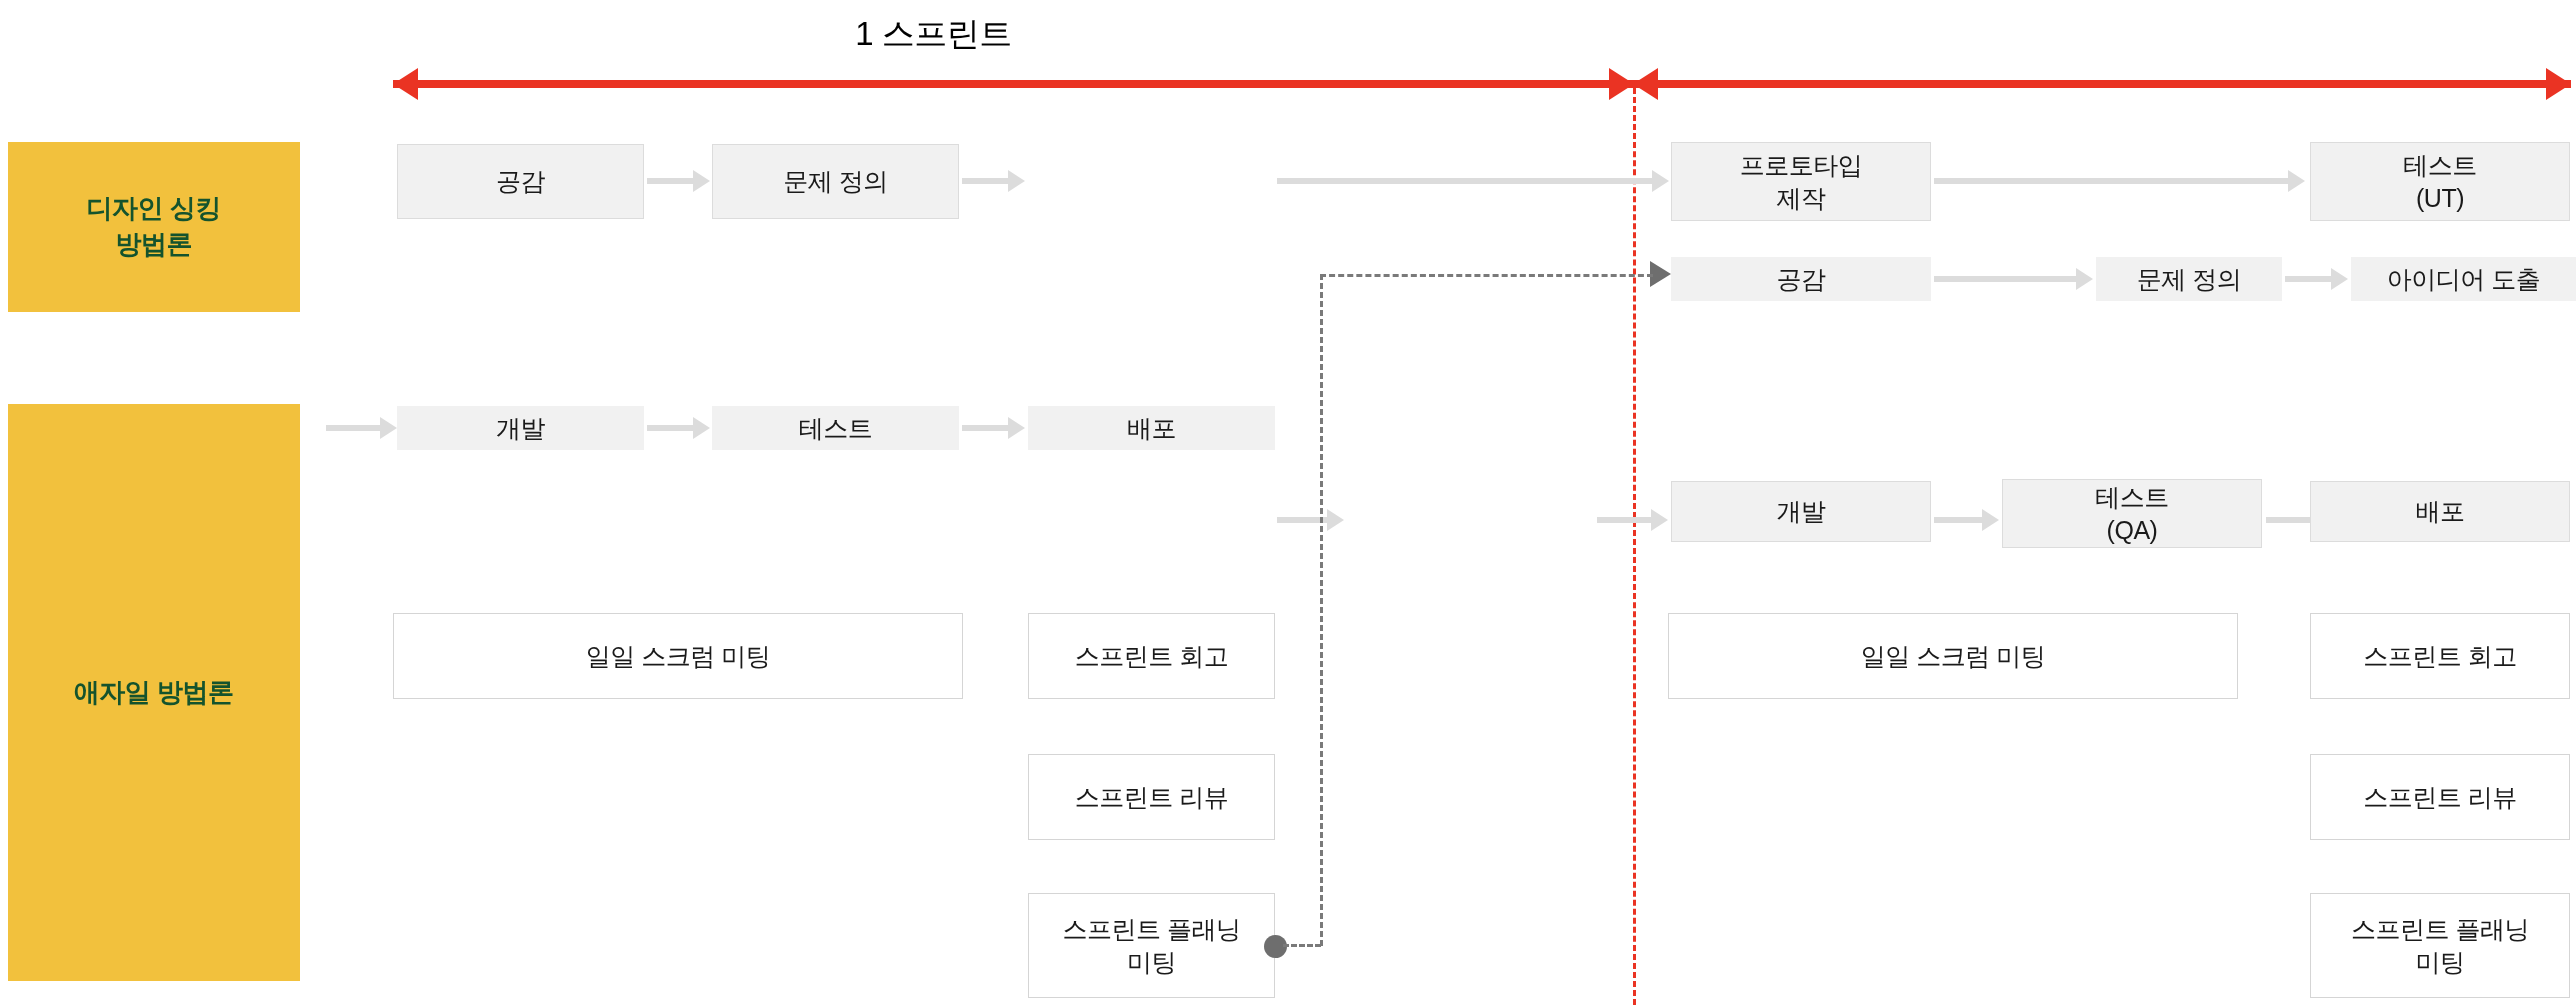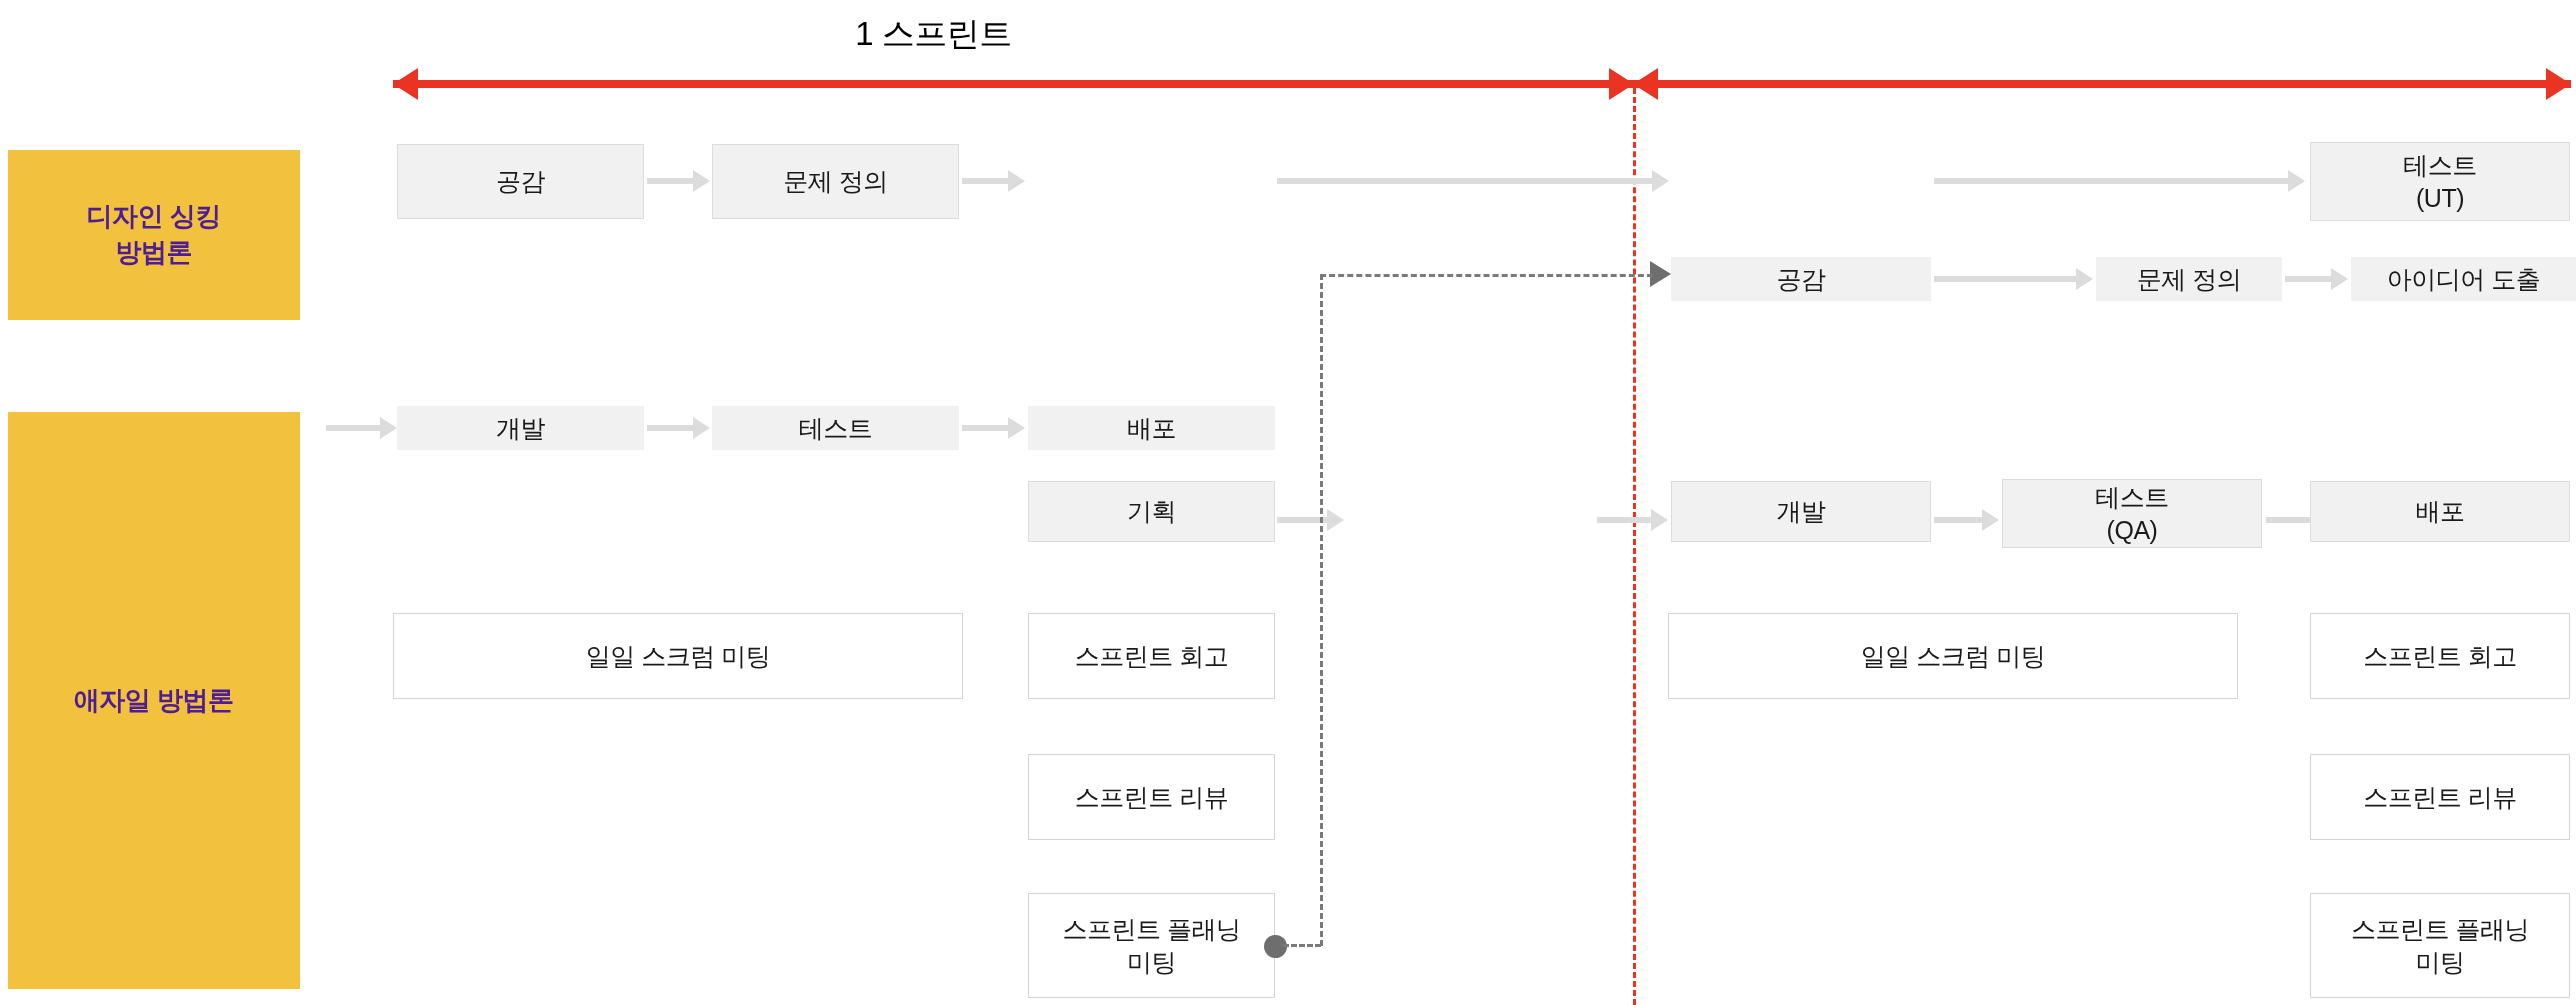--- a/index.html
+++ b/index.html
@@ -19,26 +19,25 @@
   }
 
   
   .cat-block {
     position: absolute;
     background: #F2C13D;
     display: flex;
     align-items: center;
     justify-content: center;
     text-align: center;
-    color: #4c1d95;
+    color: #14532d;
     font-weight: bold;
     font-size: 26px;
     line-height: 1.38;
     letter-spacing: -0.5px;
-    margin-top: 8px;
   }
 
   
   .pbox {
     position: absolute;
     display: flex;
     align-items: center;
     justify-content: center;
     text-align: center;
     font-size: 25px;
@@ -199,20 +198,26 @@
   <div class="arrow" style="left:962px; top:181px; width:63px;">
     <div class="shaft" style="width:46px;"></div>
     <div class="head" style="left:46px;"></div>
   </div>
 
   <div class="arrow" style="left:1277px; top:181px; width:393px;">
     <div class="shaft" style="width:375px;"></div>
     <div class="head" style="left:375px;"></div>
   </div>
 
+  <div class="pbox filled" style="left:1671px; top:142px; width:260px; height:79px;">
+    <div>
+      <div>프로토타입</div>
+      <div>제작</div>
+    </div>
+  </div>
   <div class="arrow" style="left:1934px; top:181px; width:372px;">
     <div class="shaft" style="width:354px;"></div>
     <div class="head" style="left:354px;"></div>
   </div>
   <div class="pbox filled" style="left:2310px; top:142px; width:260px; height:79px;">
     <div>
       <div>테스트</div>
       <div>(UT)</div>
     </div>
   </div>
@@ -251,23 +256,20 @@
     <span>테스트</span>
   </div>
   <div class="arrow" style="left:962px; top:428px; width:63px;">
     <div class="shaft" style="width:46px;"></div>
     <div class="head" style="left:46px;"></div>
   </div>
   <div class="pbox flat" style="left:1028px; top:406px; width:247px; height:44px;">
     <span>배포</span>
   </div>
 
-  <div class="pbox filled" style="left:1028px; top:481px; width:247px; height:61px;">
-    <span>기획</span>
-  </div>
   <div class="arrow" style="left:1277px; top:520px; width:67px;">
     <div class="shaft" style="width:50px;"></div>
     <div class="head" style="left:50px;"></div>
   </div>
   <div class="arrow" style="left:1597px; top:520px; width:71px;">
     <div class="shaft" style="width:54px;"></div>
     <div class="head" style="left:54px;"></div>
   </div>
   <div class="pbox filled" style="left:1671px; top:481px; width:260px; height:61px;">
     <span>개발</span>

